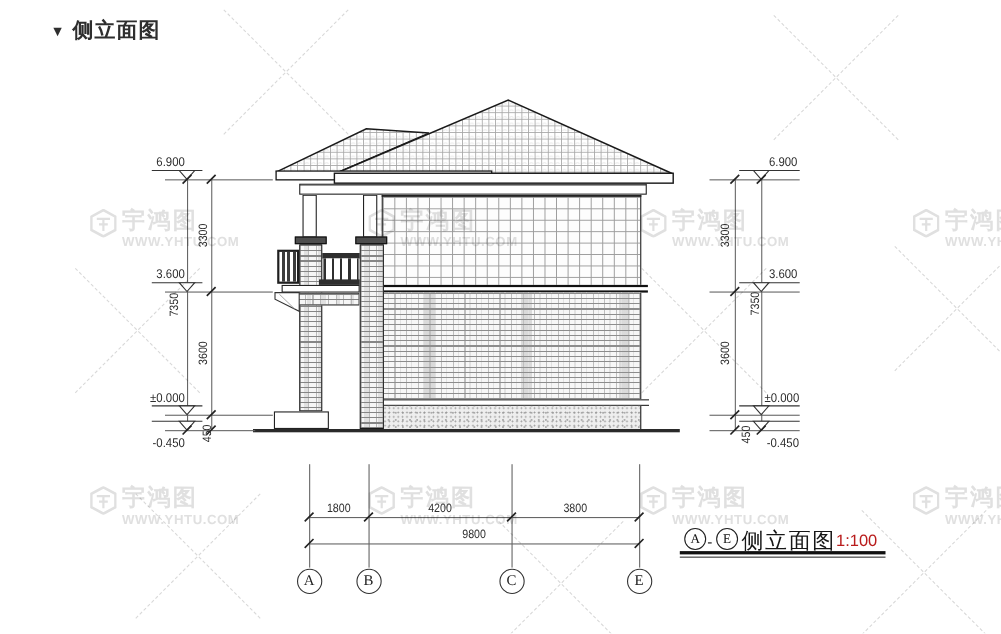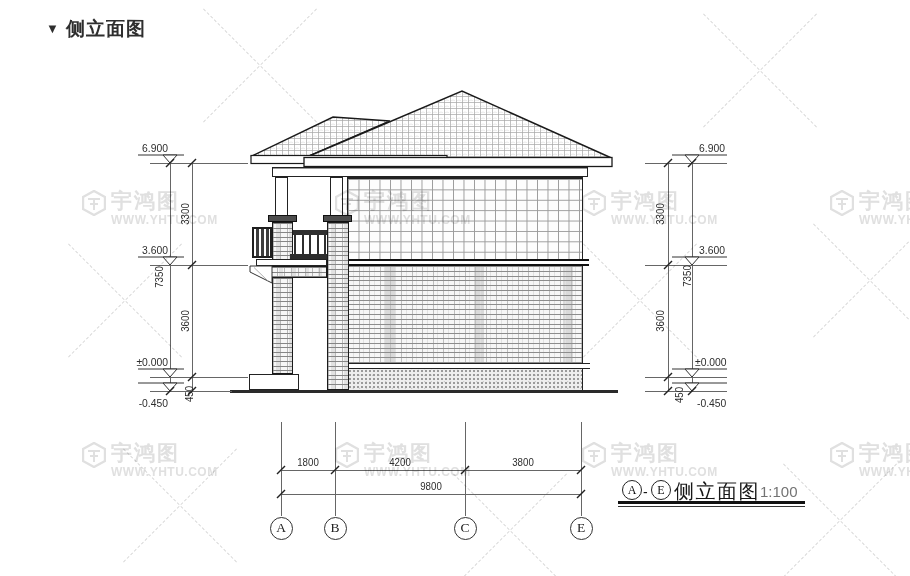--- a/index.html
+++ b/index.html
@@ -22,21 +22,21 @@
         transform:scaleX(.9);transform-origin:100% 50%;white-space:nowrap;}
   .lvlR{position:absolute;width:60px;text-align:left;font-size:11.5px;color:#2e2e2e;
         transform:scaleX(.9);transform-origin:0 50%;white-space:nowrap;}
   .axcircle{position:absolute;width:23px;height:23px;border:1.3px solid #333;border-radius:50%;
             display:flex;align-items:center;justify-content:center;
             font-family:"Liberation Serif",serif;font-size:13.5px;color:#222;background:#fff;box-sizing:border-box;}
   .capcircle{position:absolute;width:20px;height:20px;border:1.2px solid #222;border-radius:50%;
              display:flex;align-items:center;justify-content:center;
              font-family:"Liberation Serif",serif;font-size:12px;color:#111;background:#fff;box-sizing:border-box;}
   .caplabel{position:absolute;font-size:20px;color:#171717;letter-spacing:1.5px;font-weight:500;}
-  .capscale{position:absolute;font-size:15px;color:#737373;}
+  .capscale{position:absolute;font-size:15px;color:#b91c1c;}
   .capdash{position:absolute;font-size:14px;color:#171717;}
   
   .tilewall{position:absolute;background-color:#fdfdfd;box-sizing:border-box;
     background-image:linear-gradient(#9c9c9c 1px,transparent 1px),
                      linear-gradient(90deg,#9c9c9c 1px,transparent 1px);
     background-size:10.5px 10.4px;
     border-left:1.2px solid #222;border-right:1.2px solid #222;border-top:2px solid #222;}
   .brickwall{position:absolute;background-color:#f7f7f7;box-sizing:border-box;
     background-image:
       repeating-linear-gradient(180deg,#8d8d8d 0 1px,transparent 1px 4.8px),

